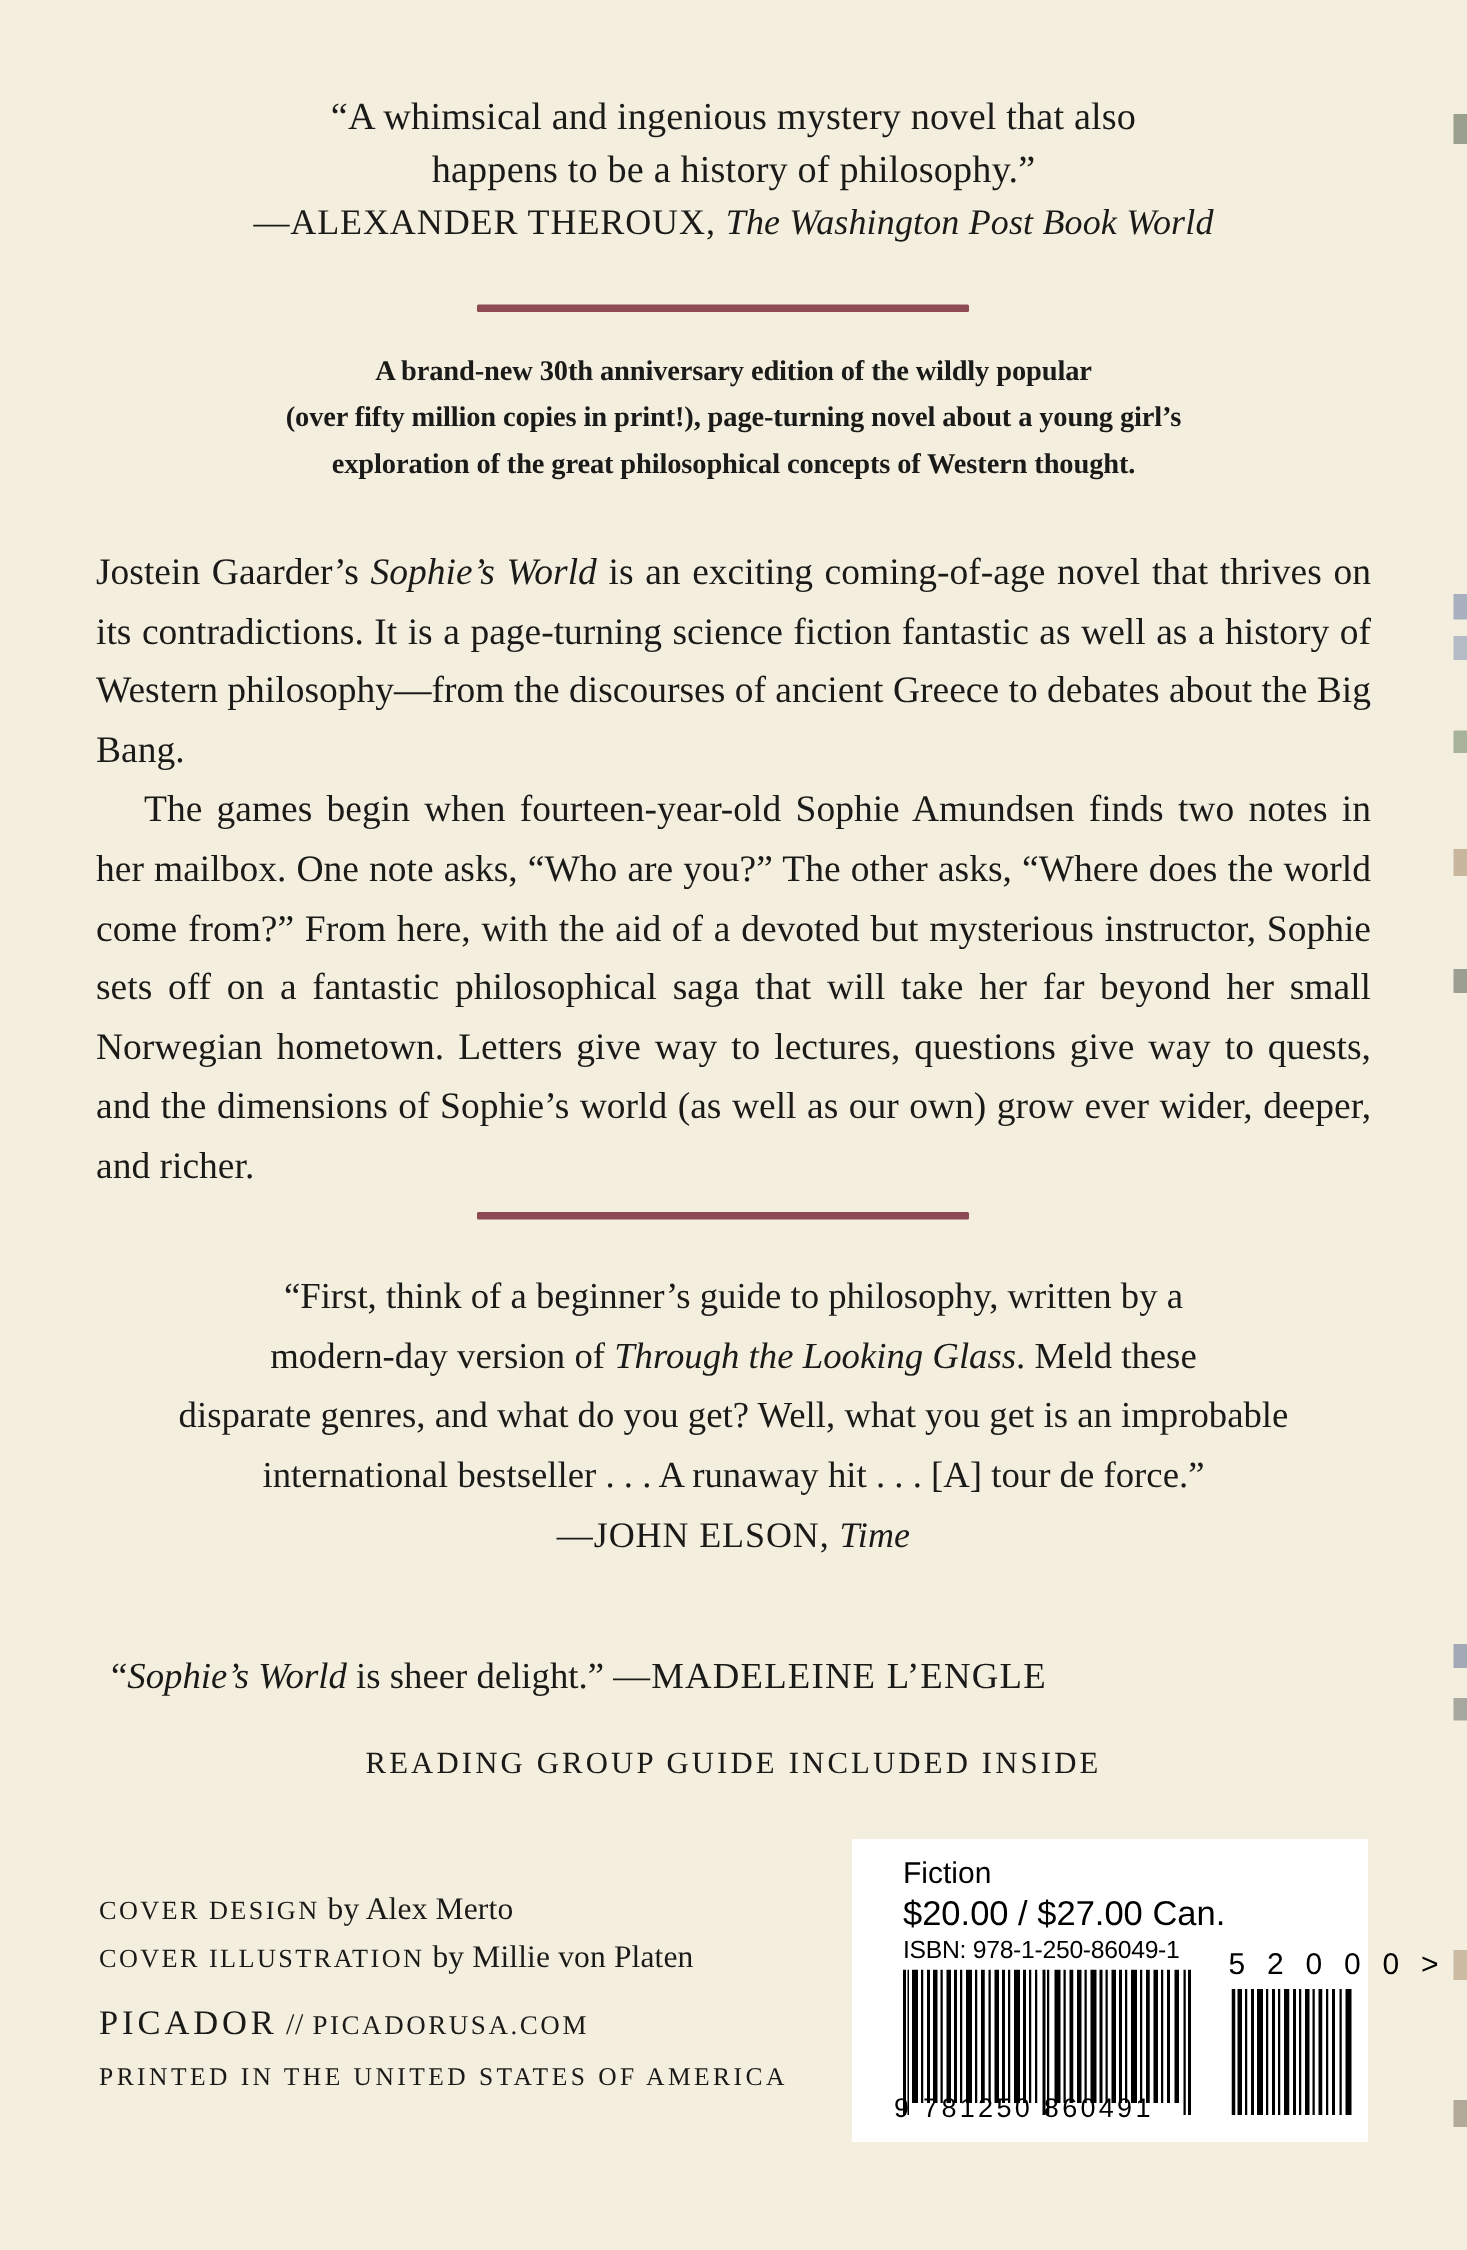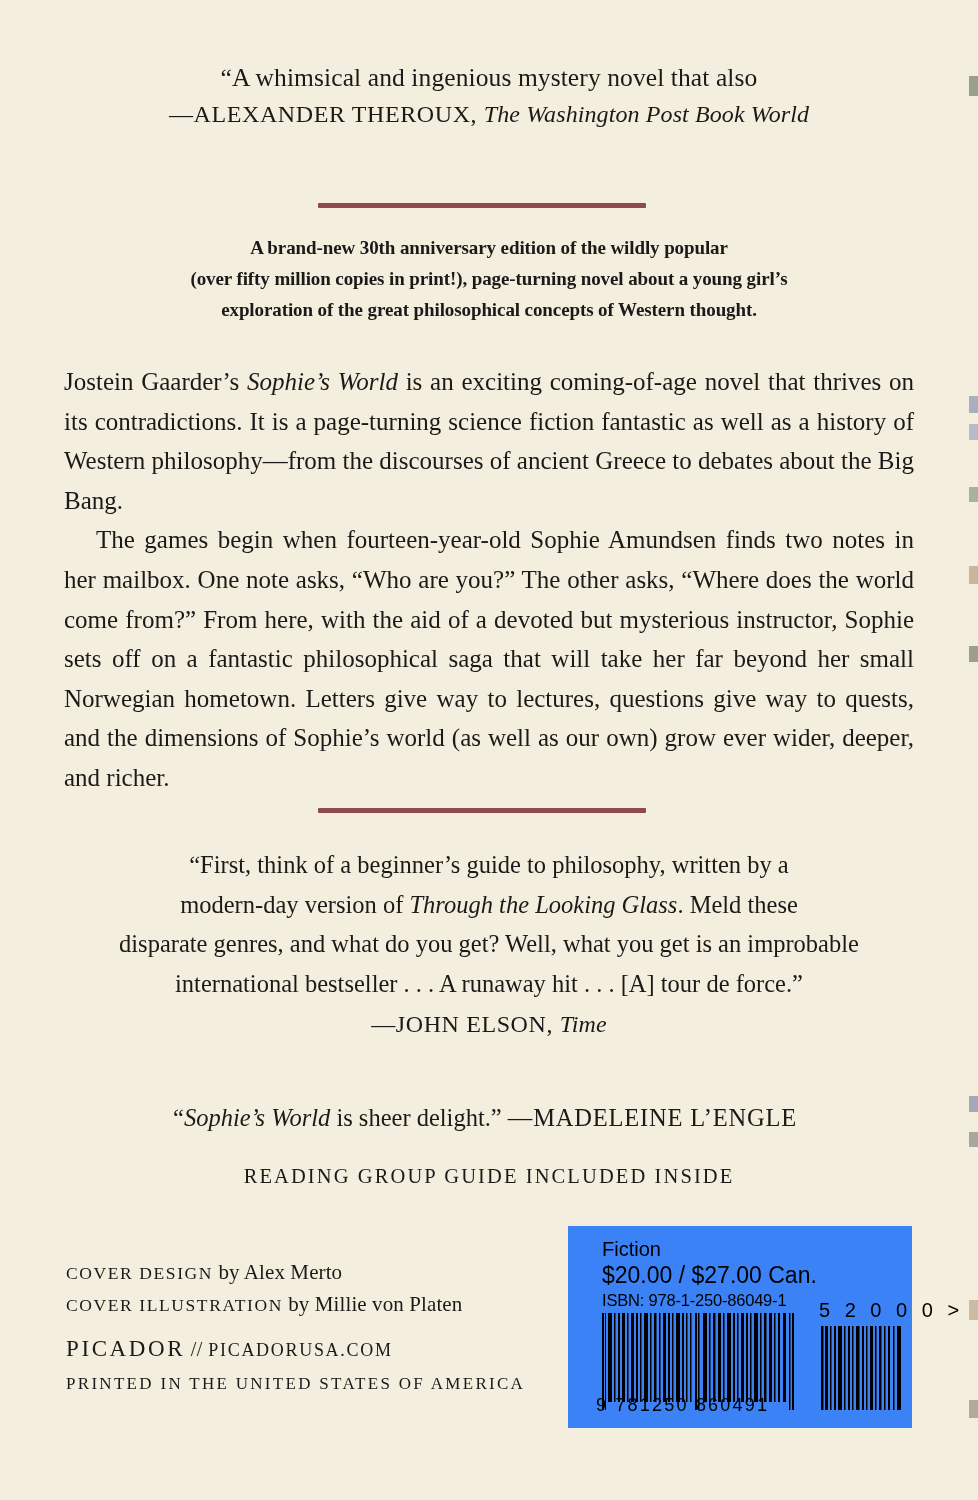--- a/index.html
+++ b/index.html
@@ -110,24 +110,24 @@
   }
   .elson-attrib .src {
     font-style: italic;
     font-variant: normal;
     letter-spacing: 0.1px;
   }
 
   
   .lengle {
     position: absolute;
-    left: 58px;
+    left: 74px;
     top: 1103px;
     width: 854px;
-    text-align: center;
+    text-align: left;
     font-size: 24.5px;
     line-height: 1.2;
   }
   .lengle i { font-style: italic; }
   .lengle .name {
     font-variant: small-caps;
     letter-spacing: 0.8px;
   }
 
   
@@ -189,21 +189,21 @@
     letter-spacing: 2.3px;
   }
 
   
   .barcode-panel {
     position: absolute;
     left: 568px;
     top: 1226px;
     width: 344px;
     height: 202px;
-    background: #3b82f6;
+    background: #ffffff;
     box-sizing: border-box;
   }
   .bc-text {
     position: absolute;
     left: 34px;
     top: 11px;
     font-family: "Liberation Sans", "DejaVu Sans", sans-serif;
     color: #000;
   }
   .bc-cat { font-size: 20px; line-height: 25px; }
@@ -253,20 +253,21 @@
     width: 9px;
   }
 </style>
 </head>
 <body>
 
 <div class="cover">
 
   <div class="top-quote">
     <span class="ln">“A whimsical and ingenious mystery novel that also</span>
+    <span class="ln">happens to be a history of philosophy.”</span>
     <span class="attrib-caps"><span>—ALEXANDER THEROUX,</span> <span class="src">The Washington Post Book World</span></span>
   </div>
 
   <div class="rule rule-top"></div>
 
   <div class="promo">
     <span class="ln">A brand-new 30th anniversary edition of the wildly popular</span>
     <span class="ln">(over fifty million copies in print!), page-turning novel about a young girl’s</span>
     <span class="ln">exploration of the great philosophical concepts of Western thought.</span>
   </div>

